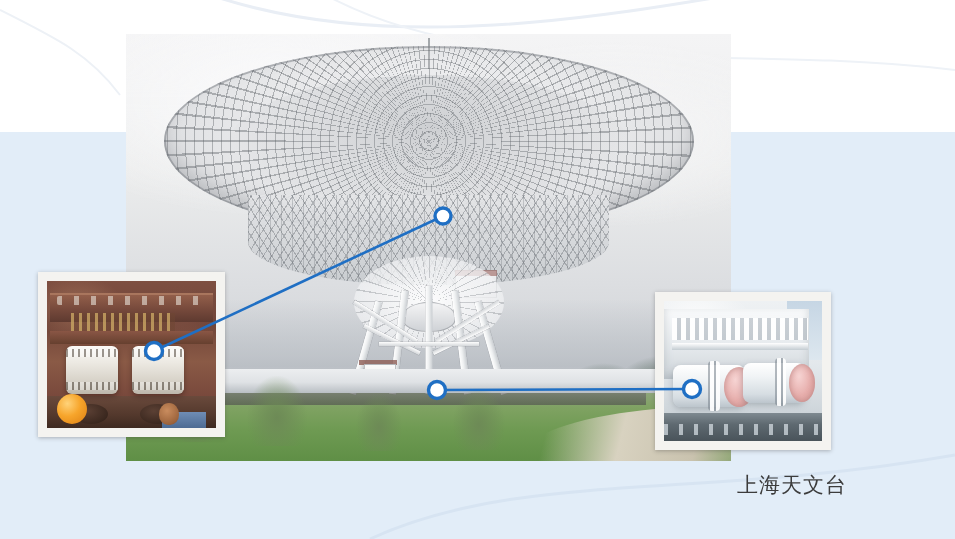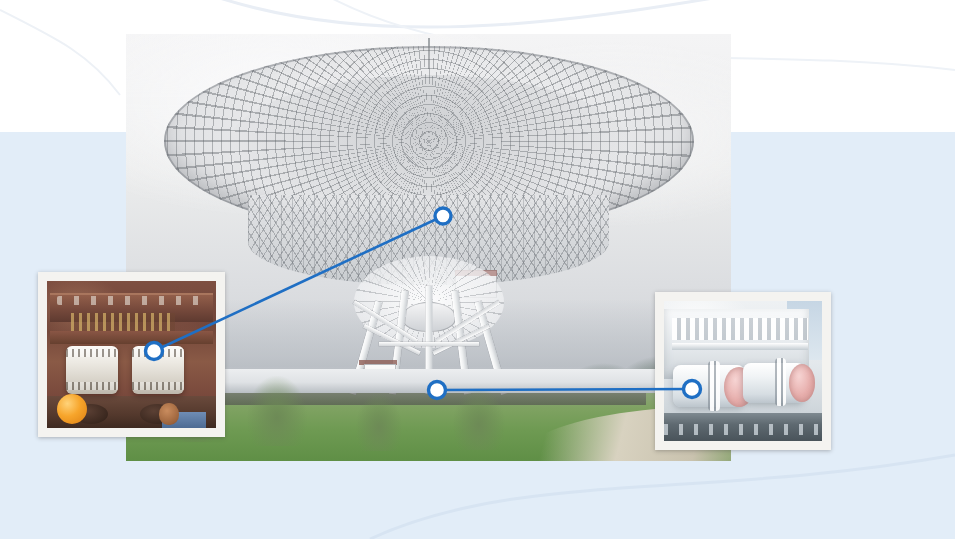--- a/index.html
+++ b/index.html
@@ -497,14 +497,15 @@
   <svg class="connectors" width="955" height="539" viewBox="0 0 955 539">
     <line x1="154" y1="351" x2="443" y2="216" stroke="#1f6fc4" stroke-width="2.6"></line>
     <line x1="437" y1="390" x2="692" y2="389" stroke="#1f6fc4" stroke-width="2.6"></line>
 
     <circle cx="443" cy="216" r="8" fill="#ffffff" stroke="#1f6fc4" stroke-width="3.4"></circle>
     <circle cx="437" cy="390" r="8.5" fill="#ffffff" stroke="#1f6fc4" stroke-width="3.4"></circle>
     <circle cx="154" cy="351" r="8.5" fill="#ffffff" stroke="#1f6fc4" stroke-width="3.4"></circle>
     <circle cx="692" cy="389" r="8.5" fill="#ffffff" stroke="#1f6fc4" stroke-width="3.4"></circle>
   </svg>
 
+  <div class="caption">上海天文台</div>
 
 </div>
 
 </body></html>

